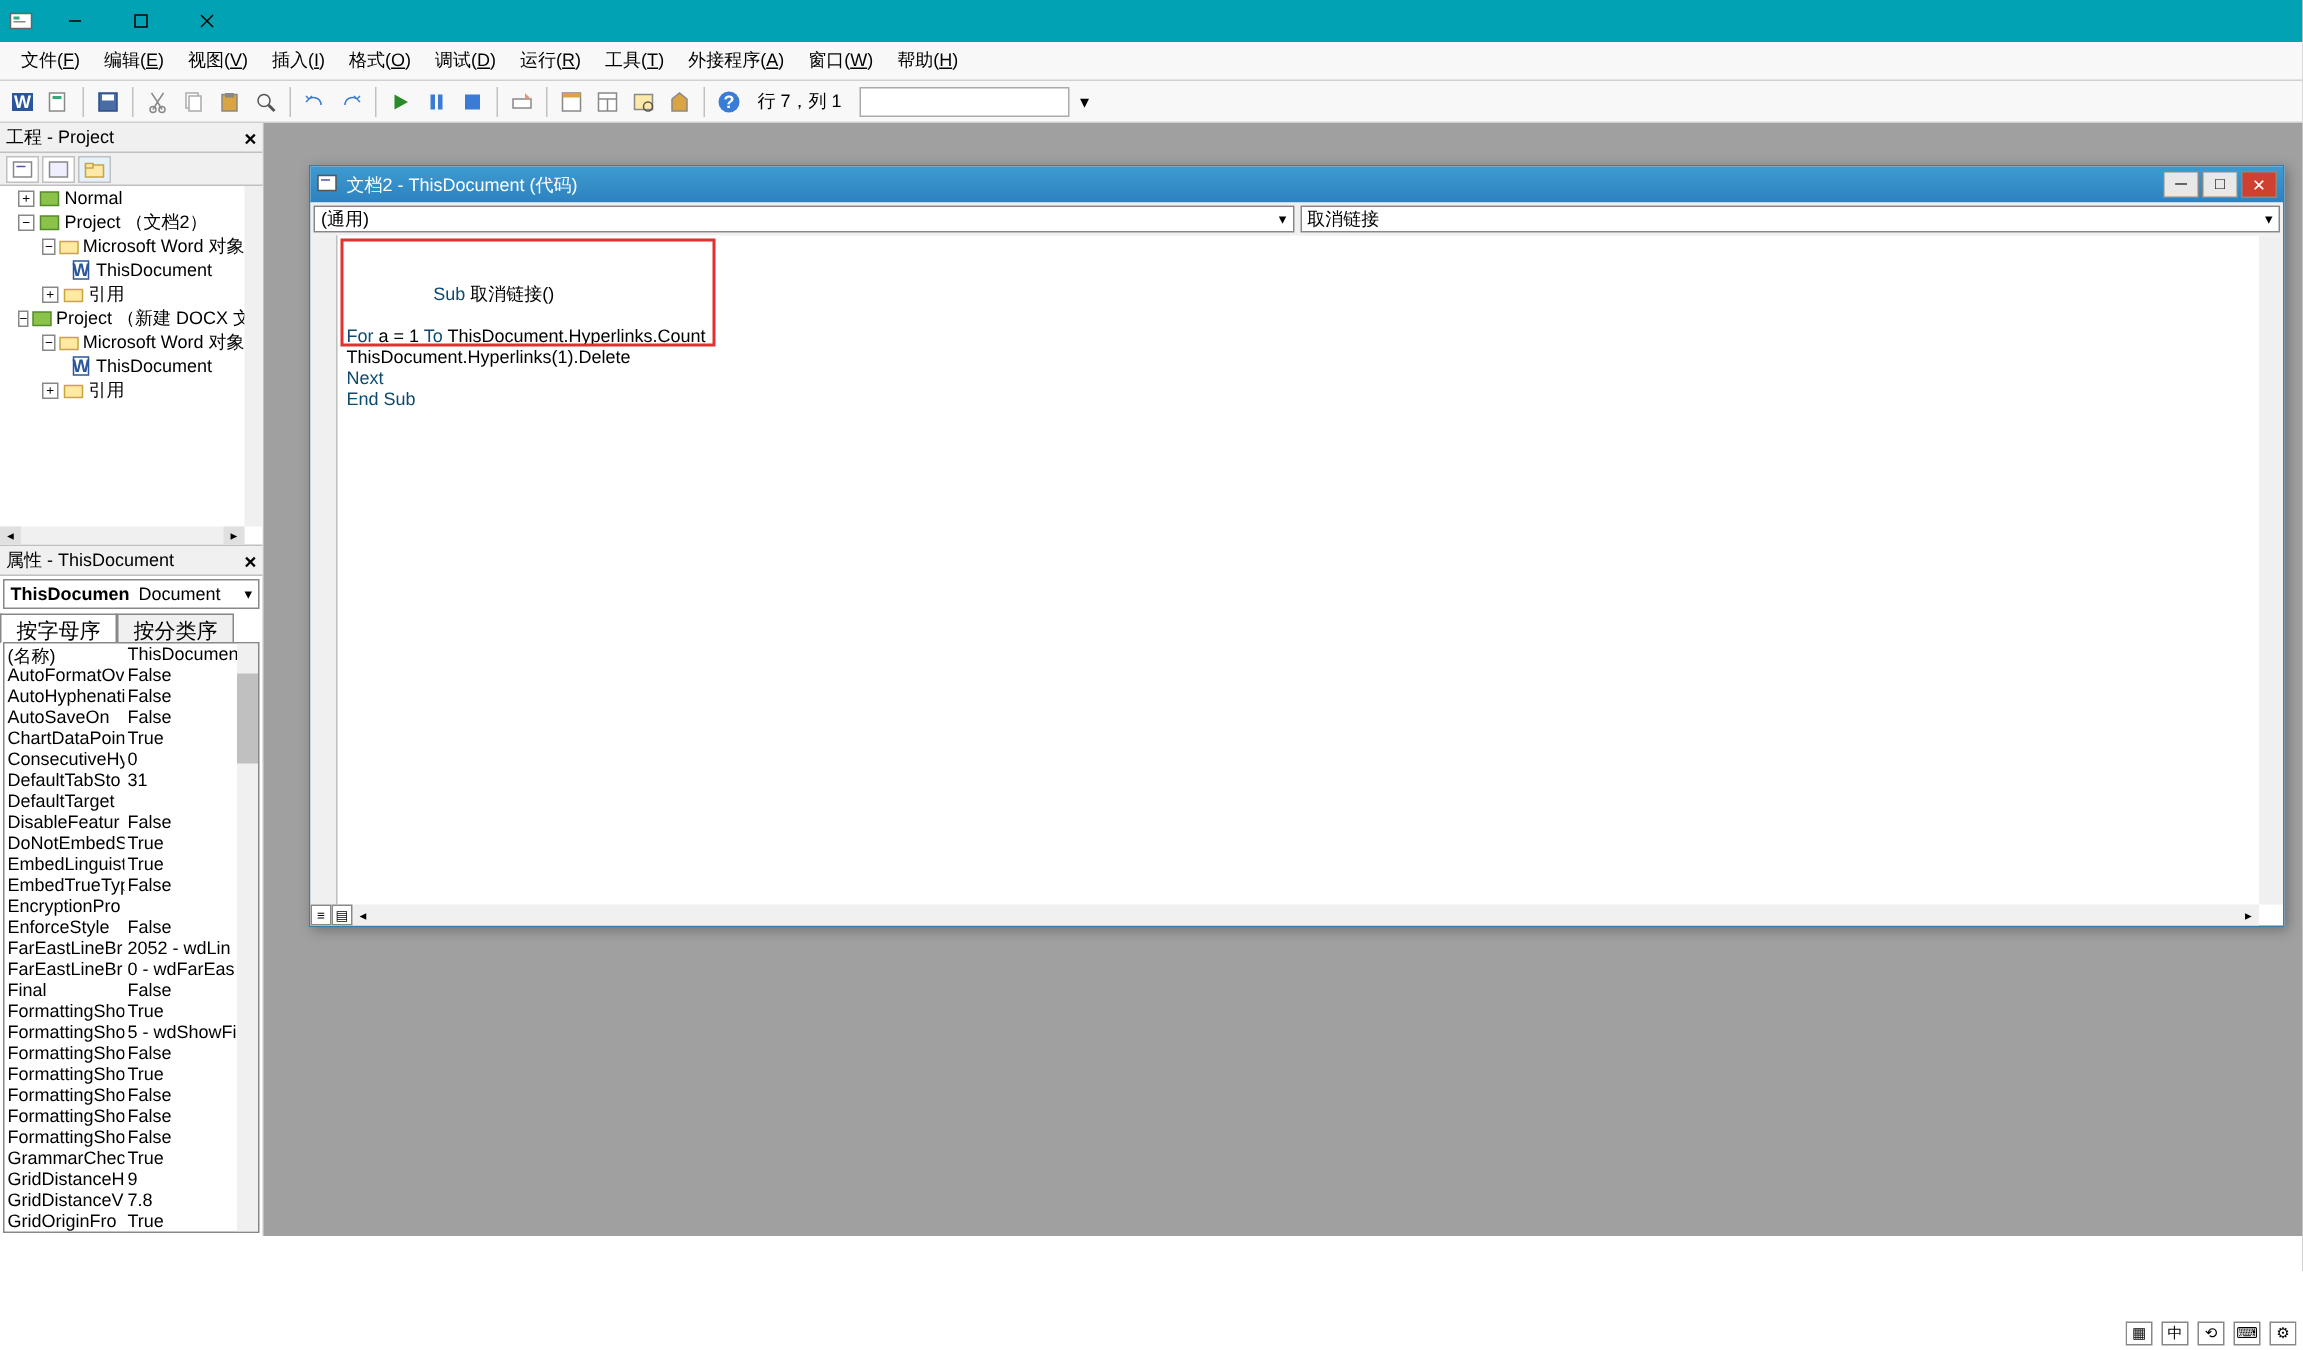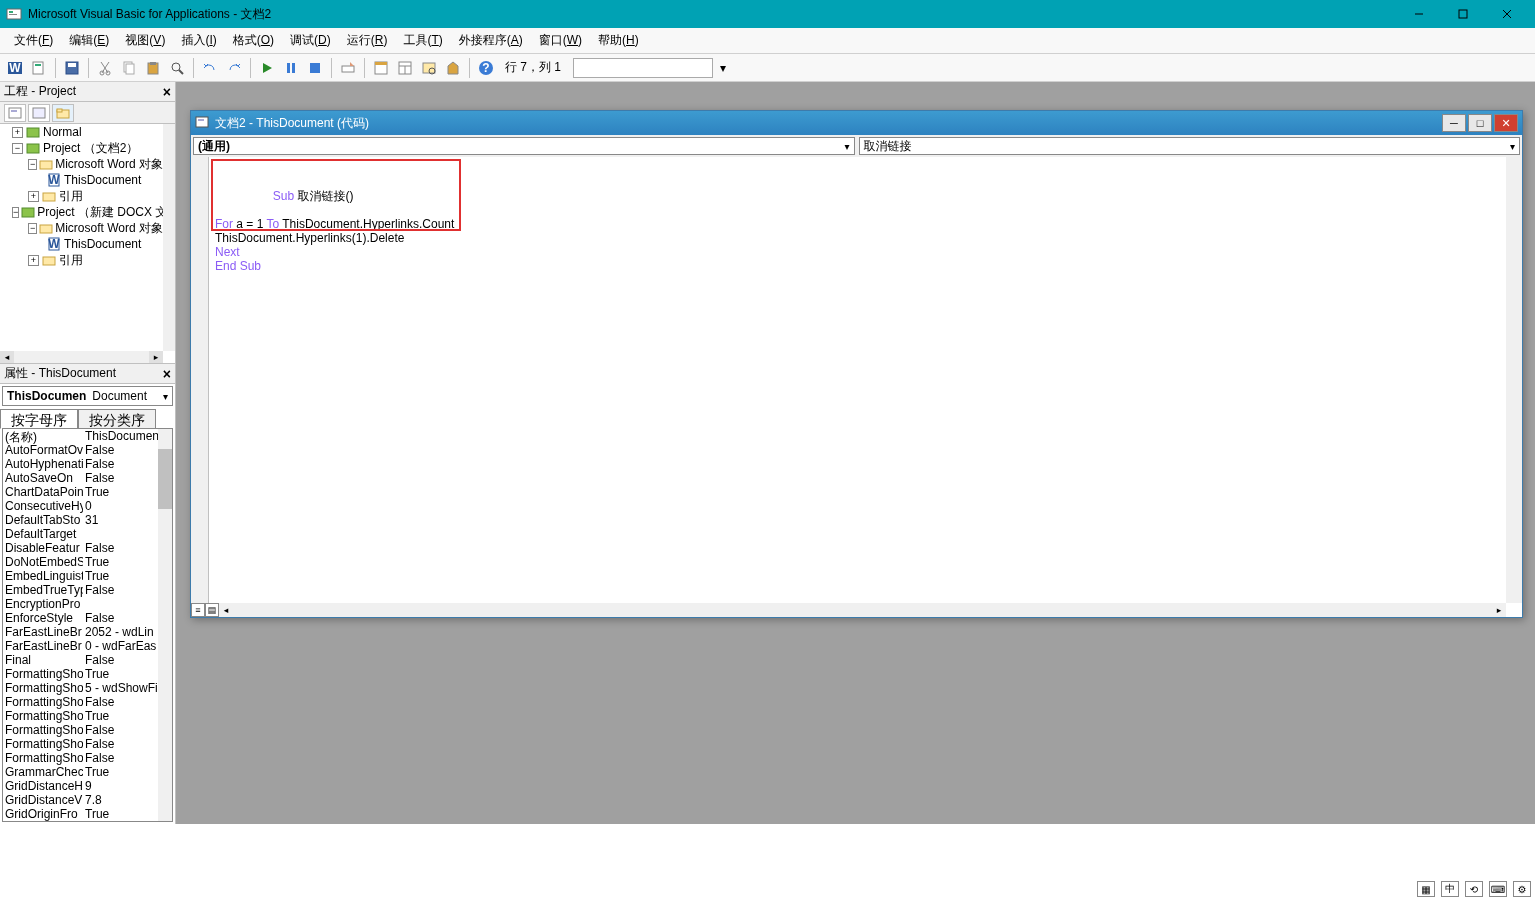--- a/index.html
+++ b/index.html
@@ -61,37 +61,37 @@
 .props .tabs .tab.active{background:#fff;border-bottom:1px solid #fff}
 .props .grid{flex:1;overflow:auto;background:#fff;border:1px solid #888;margin:0 2px 2px 2px;font-family:SimSun,monospace;font-size:12px;position:relative}
 .props .grid .row{display:flex;height:14px;align-items:flex-start}
 .props .grid .row .k{width:80px;overflow:hidden;white-space:nowrap;padding-left:2px}
 .props .grid .row .v{flex:1;overflow:hidden;white-space:nowrap;padding-left:2px}
 .props .grid .row:first-child .k{background:#e8e8e8}
 .props .grid .vscroll{position:absolute;right:0;top:0;bottom:0;width:14px;background:#f0f0f0}
 .props .grid .vscroll .thumb{background:#c0c0c0;height:60px;margin-top:20px}
 
 
-.code-window{position:absolute;left:14px;top:28px;right:12px;height:508px;background:#fff;border:1px solid #3d7bab;box-shadow:2px 2px 8px rgba(0,0,0,.3)}
+.code-window{position:absolute;left:30px;top:28px;right:12px;height:508px;background:#fff;border:1px solid #3d7bab;box-shadow:2px 2px 8px rgba(0,0,0,.3)}
 .code-titlebar{height:24px;background:linear-gradient(#3d9bd0,#2d82c0);display:flex;align-items:center;padding:0 4px;color:#fff}
 .code-titlebar .cw-icon{width:16px;height:16px;margin-right:4px}
 .code-titlebar .cw-controls{margin-left:auto;display:flex;gap:2px}
 .code-titlebar .cw-btn{width:24px;height:18px;display:flex;align-items:center;justify-content:center;cursor:pointer;border:1px solid #888;background:#e8e8e8;color:#000;font-size:11px}
 .code-titlebar .cw-btn.close{background:#d04030;color:#fff}
 
 .code-dropdowns{height:22px;display:flex;padding:2px;gap:4px;background:#f0f0f0}
 .code-dropdowns .cd{flex:1;border:1px solid #888;background:#fff;display:flex;align-items:center;padding:0 4px;font-family:SimSun,monospace;font-size:12px}
 .code-dropdowns .cd .arrow{margin-left:auto;font-size:10px}
-.code-dropdowns .cd:first-child .txt{font-weight:bold}
+.code-dropdowns .cd:first-child .txt{font-weight:normal}
 
 .code-body{position:absolute;top:46px;left:0;right:0;bottom:14px;display:flex}
 .code-margin{width:18px;background:#f0f0f0;border-right:1px solid #c0c0c0}
 .code-text{flex:1;padding:4px 6px;font-family:SimSun,monospace;font-size:12px;line-height:14px;white-space:pre;position:relative}
 .code-text .hl{position:absolute;left:2px;top:2px;width:250px;height:72px;border:2px solid #e03030;pointer-events:none}
-.code-text .kw{color:#8b5cf6}
+.code-text .kw{color:#0c4a6e}
 .code-vscroll{width:16px;background:#f0f0f0}
 .code-hscroll{position:absolute;left:0;right:16px;bottom:0;height:14px;background:#f0f0f0;display:flex;align-items:center}
 .code-hscroll .view-btn{width:14px;height:14px;border:1px solid #888;background:#fff;display:flex;align-items:center;justify-content:center;cursor:pointer;font-size:9px}
 .code-hscroll .track{flex:1}
 .code-hscroll .arr{width:14px;height:14px;display:flex;align-items:center;justify-content:center;font-size:9px}
 
 
 .tray{position:fixed;right:4px;bottom:2px;height:18px;display:flex;gap:6px;align-items:center}
 .tray .tray-item{width:18px;height:16px;border:1px solid #888;display:flex;align-items:center;justify-content:center;font-size:10px;background:#fff;cursor:pointer}
 
@@ -101,21 +101,20 @@
 <body>
 
 <div class="titlebar">
   <span class="app-icon">
     <svg width="16" height="16">
         <rect x="1" y="3" width="14" height="10" fill="#fff" stroke="#666"></rect>
         <rect x="3" y="5" width="4" height="2" fill="#3a7"></rect>
         <rect x="3" y="8" width="8" height="1" fill="#888"></rect>
       </svg>
   </span>
-  <span class="title">Microsoft Visual Basic for Applications - 文档2</span>
   <div class="win-controls">
     <div class="win-btn">
         <svg width="10" height="10">
           <line x1="1" y1="5" x2="9" y2="5" stroke="#000"></line>
         </svg>
       </div>
     <div class="win-btn">
         <svg width="10" height="10">
           <rect x="1" y="1" width="8" height="8" fill="none" stroke="#000"></rect>
         </svg>

